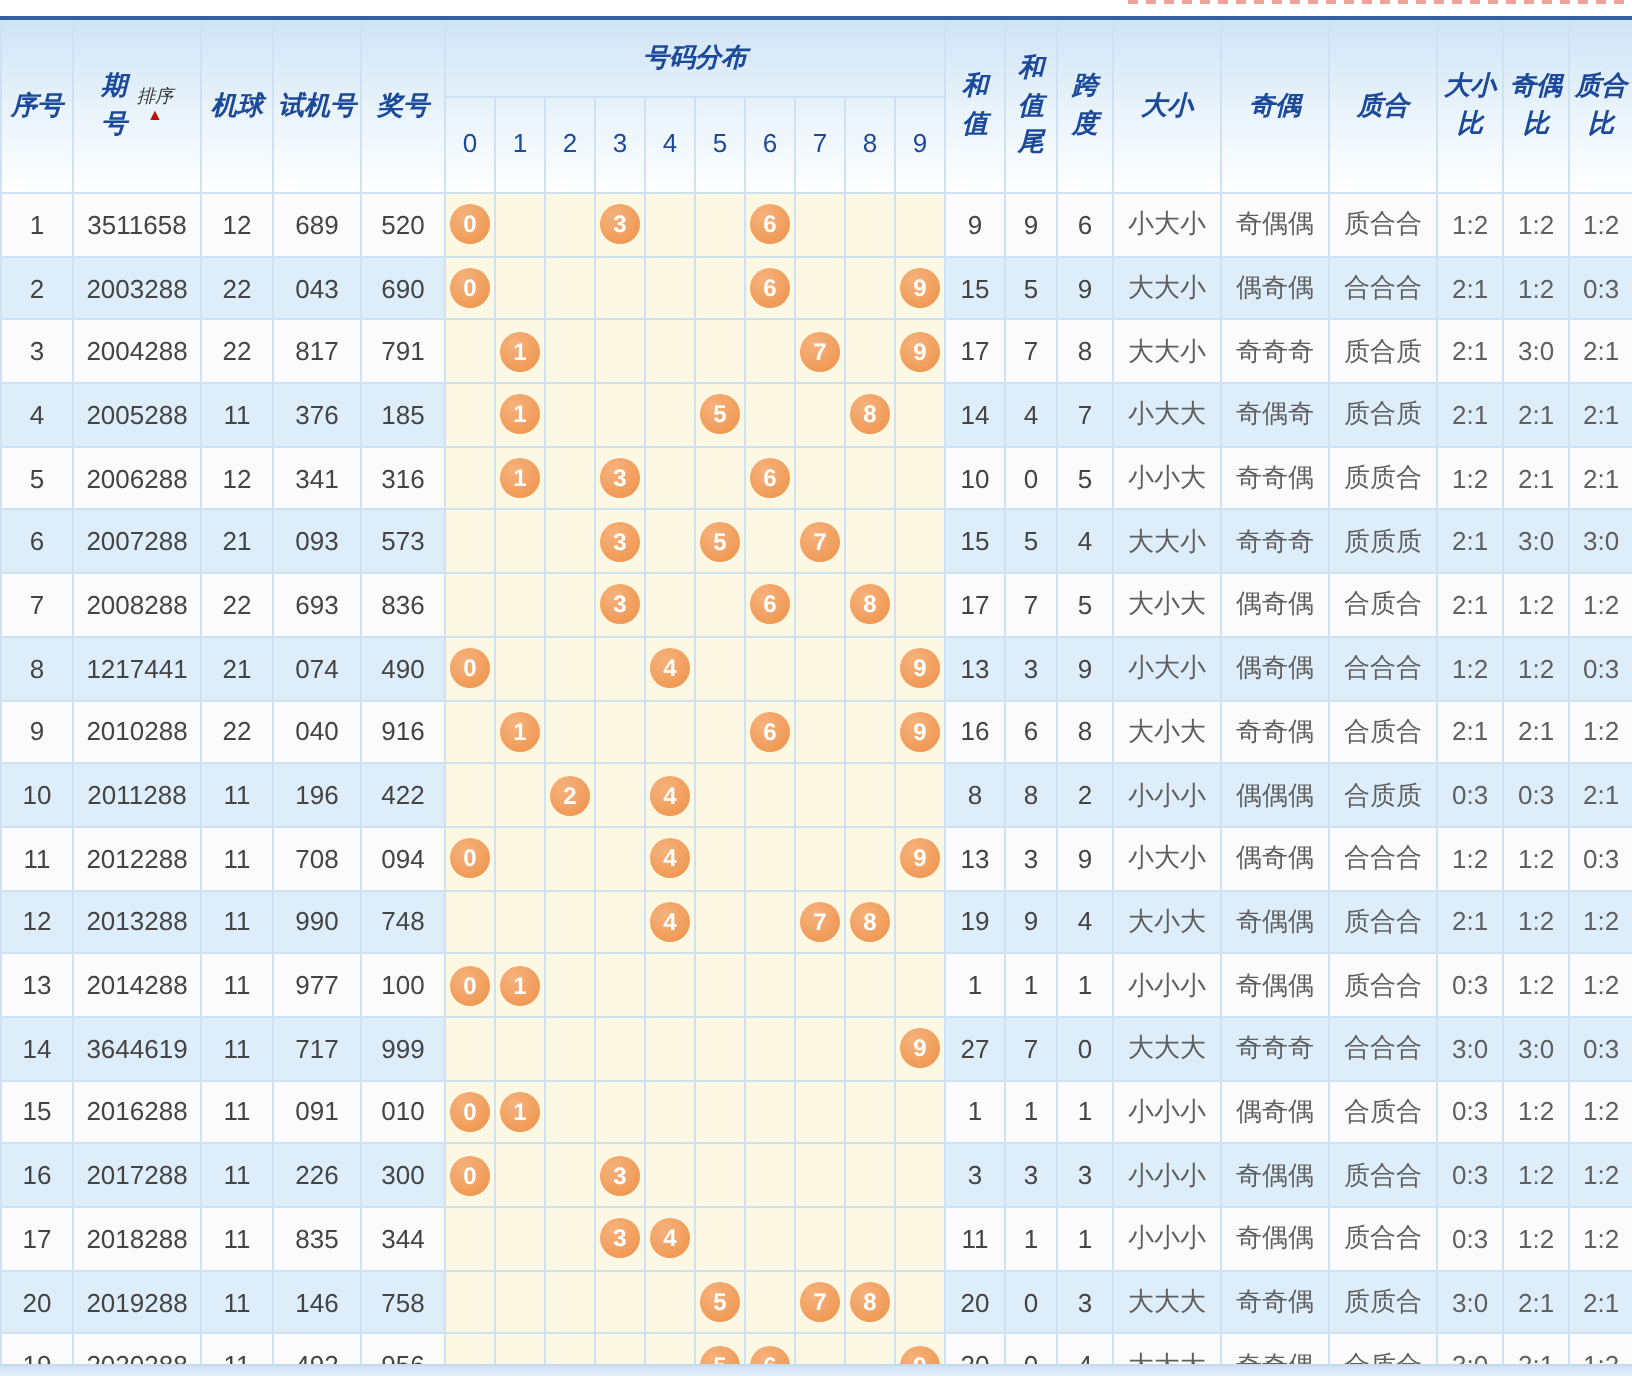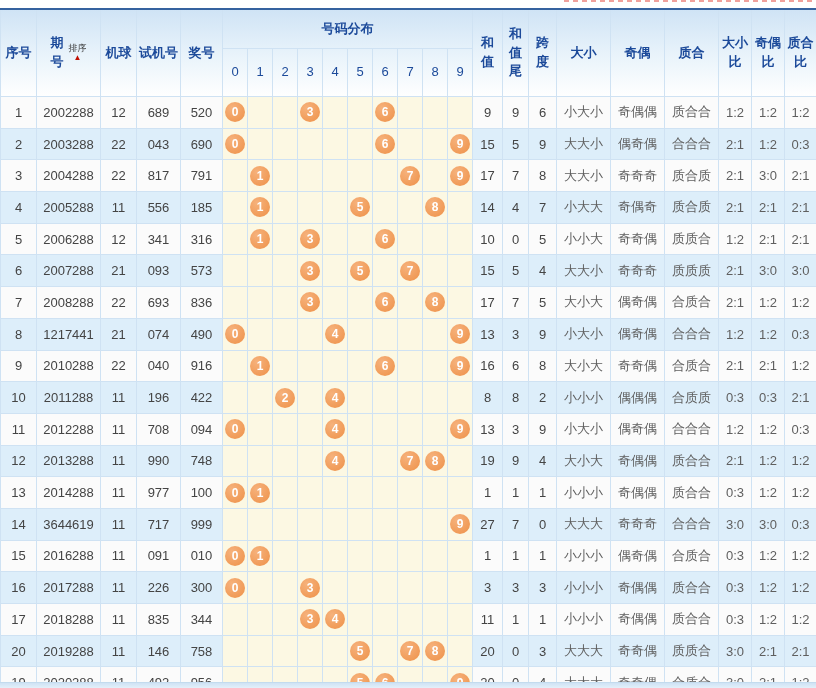--- a/index.html
+++ b/index.html
@@ -10,21 +10,21 @@
   .top-dashes{position:absolute;top:0;right:0;width:252px;height:2px;
     background:repeating-linear-gradient(90deg,#f0a19c 0 5px,transparent 5px 9px);}
 
   table.chart{border-collapse:collapse;table-layout:fixed;width:816px;
     position:absolute;left:0;top:8px;border-top:2px solid #35629f;}
   td,th{border:1px solid #cfe2f3;text-align:center;vertical-align:middle;
     padding:0;font-size:13px;overflow:hidden;}
 
   thead{background:linear-gradient(to bottom,#cfe3f5 0%,#eaf4fb 55%,#ffffff 100%);}
   thead th{font-weight:bold;color:#1c4a9a;line-height:1.45;white-space:pre-line;}
-  thead tr.h1 th{height:38px;}
+  thead tr.h1 th{height:38px;font-style:italic;}
   thead tr.h2 th{height:47px;font-weight:normal;}
 
   .period-head{display:flex;align-items:center;justify-content:center;gap:5px;}
   .sort-widget{display:flex;flex-direction:column;align-items:center;line-height:1;cursor:pointer;text-align:right;}
   .sort-label{font-size:9px;color:#333;font-weight:normal;}
   .sort-arrow{font-size:8px;color:#c00f00;margin-top:1px;}
 
   tbody td{height:30.7px;color:#444;}
   tbody tr.odd td{background:#fbfbfb;}
   tbody tr.even td{background:#ddeefa;}
@@ -115,21 +115,21 @@
           <th>5</th>
           <th>6</th>
           <th>7</th>
           <th>8</th>
           <th>9</th>
         </tr>
     </thead>
     <tbody>
         <tr class="odd">
           <td>1</td>
-          <td>2002288</td>
+          <td>3511658</td>
           <td>12</td>
           <td>689</td>
           <td>520</td>
           <td class="dist"><span class="ball">0</span></td>
           <td class="dist"></td>
           <td class="dist"></td>
           <td class="dist"><span class="ball">3</span></td>
           <td class="dist"></td>
           <td class="dist"></td>
           <td class="dist"><span class="ball">6</span></td>
@@ -195,21 +195,21 @@
           <td class="cn">奇奇奇</td>
           <td class="cn">质合质</td>
           <td class="cn">2:1</td>
           <td class="cn">3:0</td>
           <td class="cn">2:1</td>
         </tr>
         <tr class="even">
           <td>4</td>
           <td>2005288</td>
           <td>11</td>
-          <td>556</td>
+          <td>376</td>
           <td>185</td>
           <td class="dist"></td>
           <td class="dist"><span class="ball">1</span></td>
           <td class="dist"></td>
           <td class="dist"></td>
           <td class="dist"></td>
           <td class="dist"><span class="ball">5</span></td>
           <td class="dist"></td>
           <td class="dist"></td>
           <td class="dist"><span class="ball">8</span></td>

